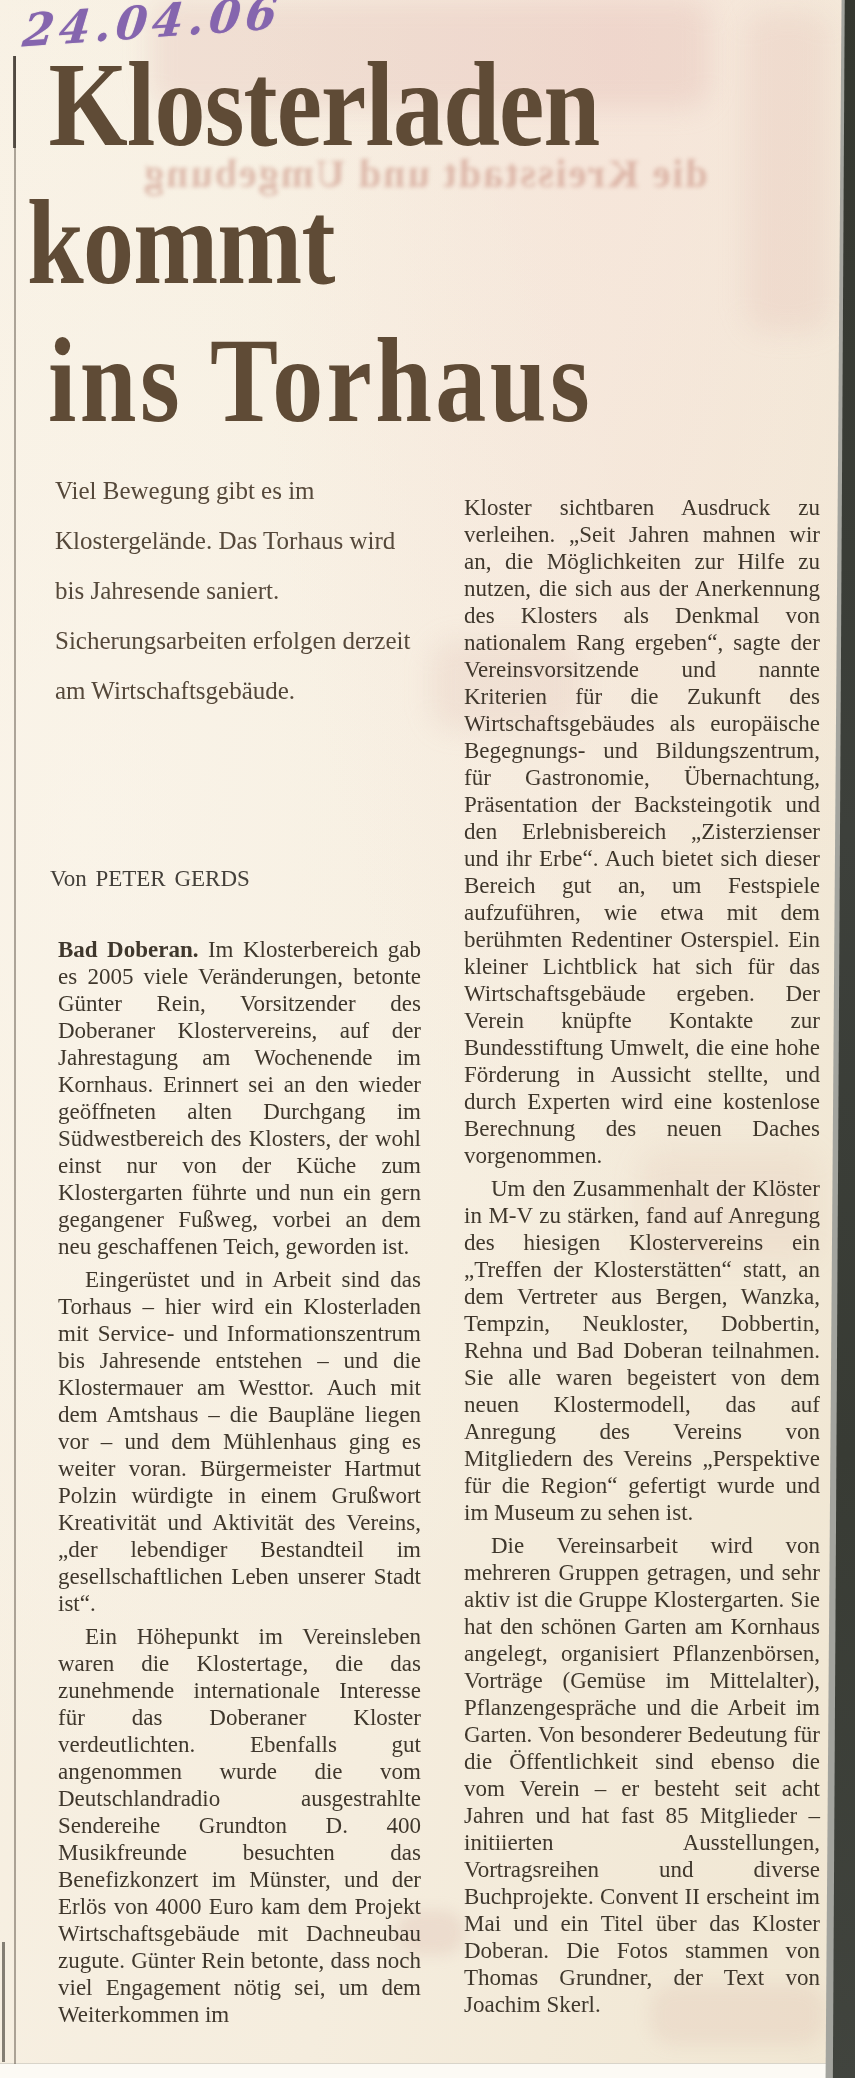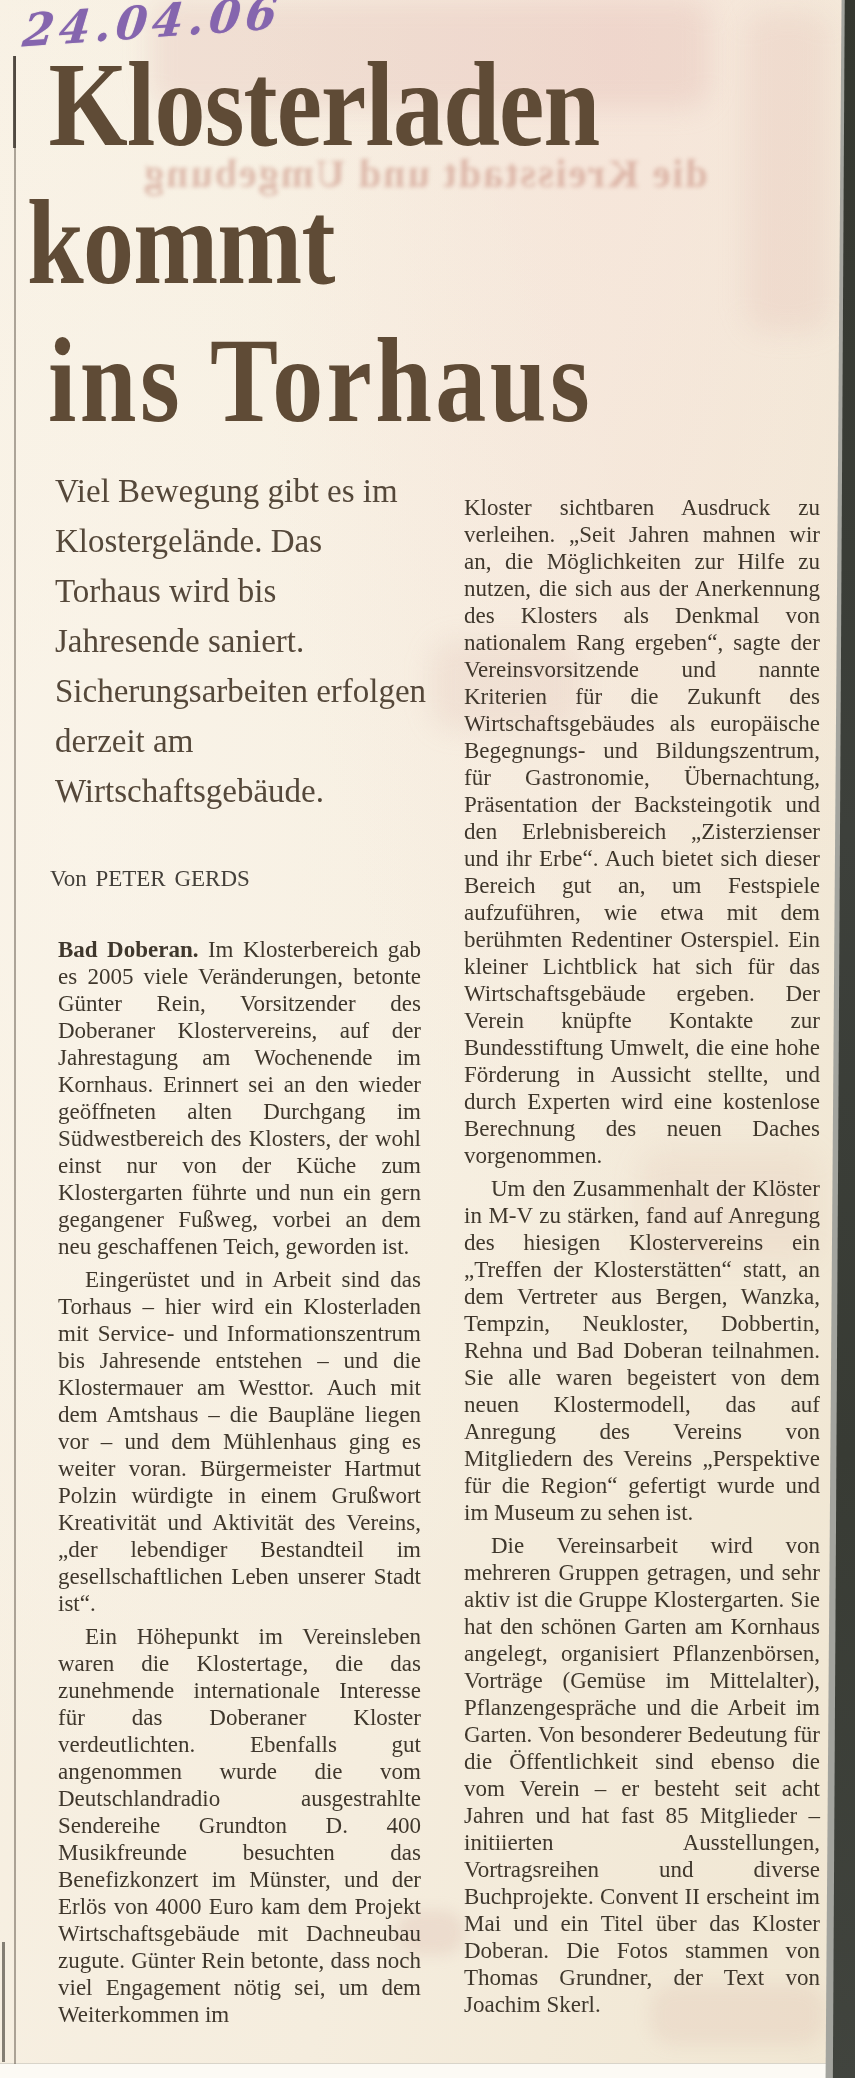--- a/index.html
+++ b/index.html
@@ -71,21 +71,21 @@
     position:absolute;left:0;top:36px;width:838px;
     text-align:left;color:#5f4b36;
     font-weight:bold;font-size:120px;line-height:138px;
     letter-spacing:-1px;
   }
   .headline .hl{display:inline-block;transform:scaleX(0.85);transform-origin:center;white-space:nowrap;}
   .headline .hl.l3{letter-spacing:4px;}
   
   .lead{
     position:absolute;left:55px;top:466px;width:374px;
-    font-size:33px;line-height:50px;color:#55483a;
+    font-size:25px;line-height:50px;color:#55483a;
     text-align:left;
   }
   
   .byline{
     position:absolute;left:50px;top:866px;width:378px;
     text-align:left;font-size:23px;color:#44403a;word-spacing:3px;
   }
   
   .body-col{
     position:absolute;

